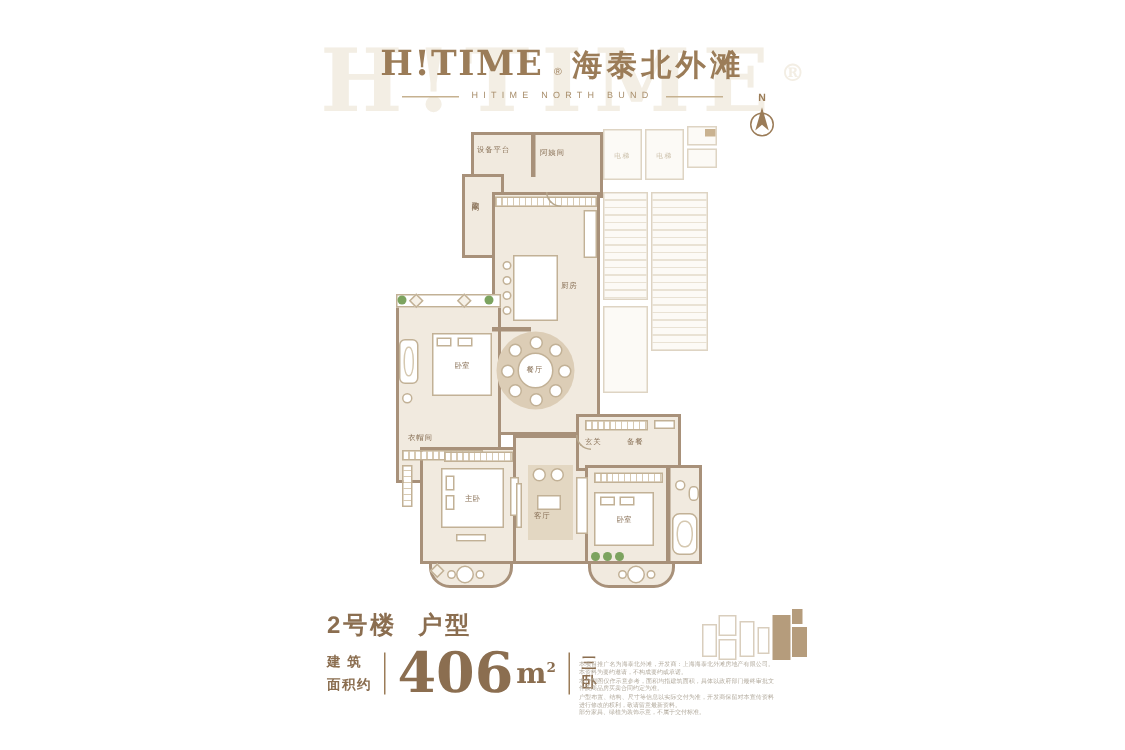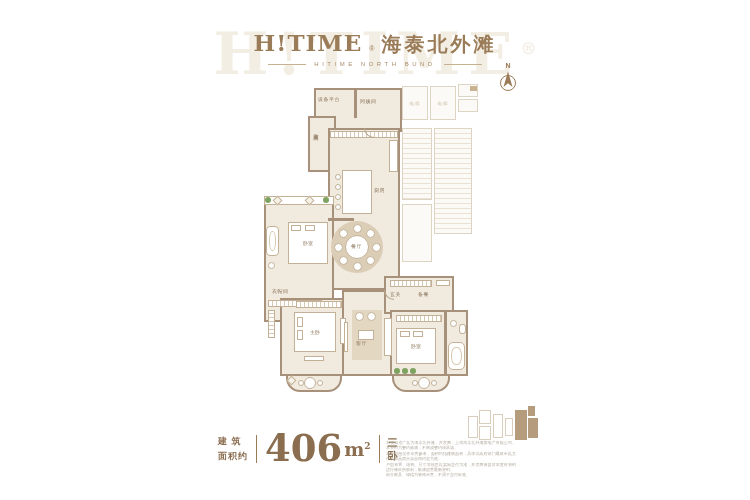--- a/index.html
+++ b/index.html
@@ -215,20 +215,24 @@
     <div class="lbl" style="left:100px;top:14px">阿姨间</div>
     <div class="lbl lblv" style="left:53px;top:46px">家政间</div>
     <div class="lbl" style="left:114px;top:103px">厨房</div>
     <div class="lbl" style="left:91px;top:159px">餐厅</div>
     <div class="lbl" style="left:12px;top:204px">衣帽间</div>
     <div class="lbl" style="left:96px;top:256px">客厅</div>
     <div class="lbl" style="left:130px;top:207px">玄关</div>
     <div class="lbl" style="left:158px;top:207px">备餐</div>
   </div>
 
+  <div class="unit-title">
+    <span>2号楼</span>
+    <span>户型</span>
+  </div>
   <div class="area-row">
     <div class="area-cap">
       <span>建 筑</span>
       <span>面积约</span>
     </div>
     <div class="vline"></div>
     <span class="area-num">406</span>
     <span class="area-unit"><span>m</span><span class="area-sup">2</span></span>
     <div class="vline"></div>
     <div class="rooms-col">

